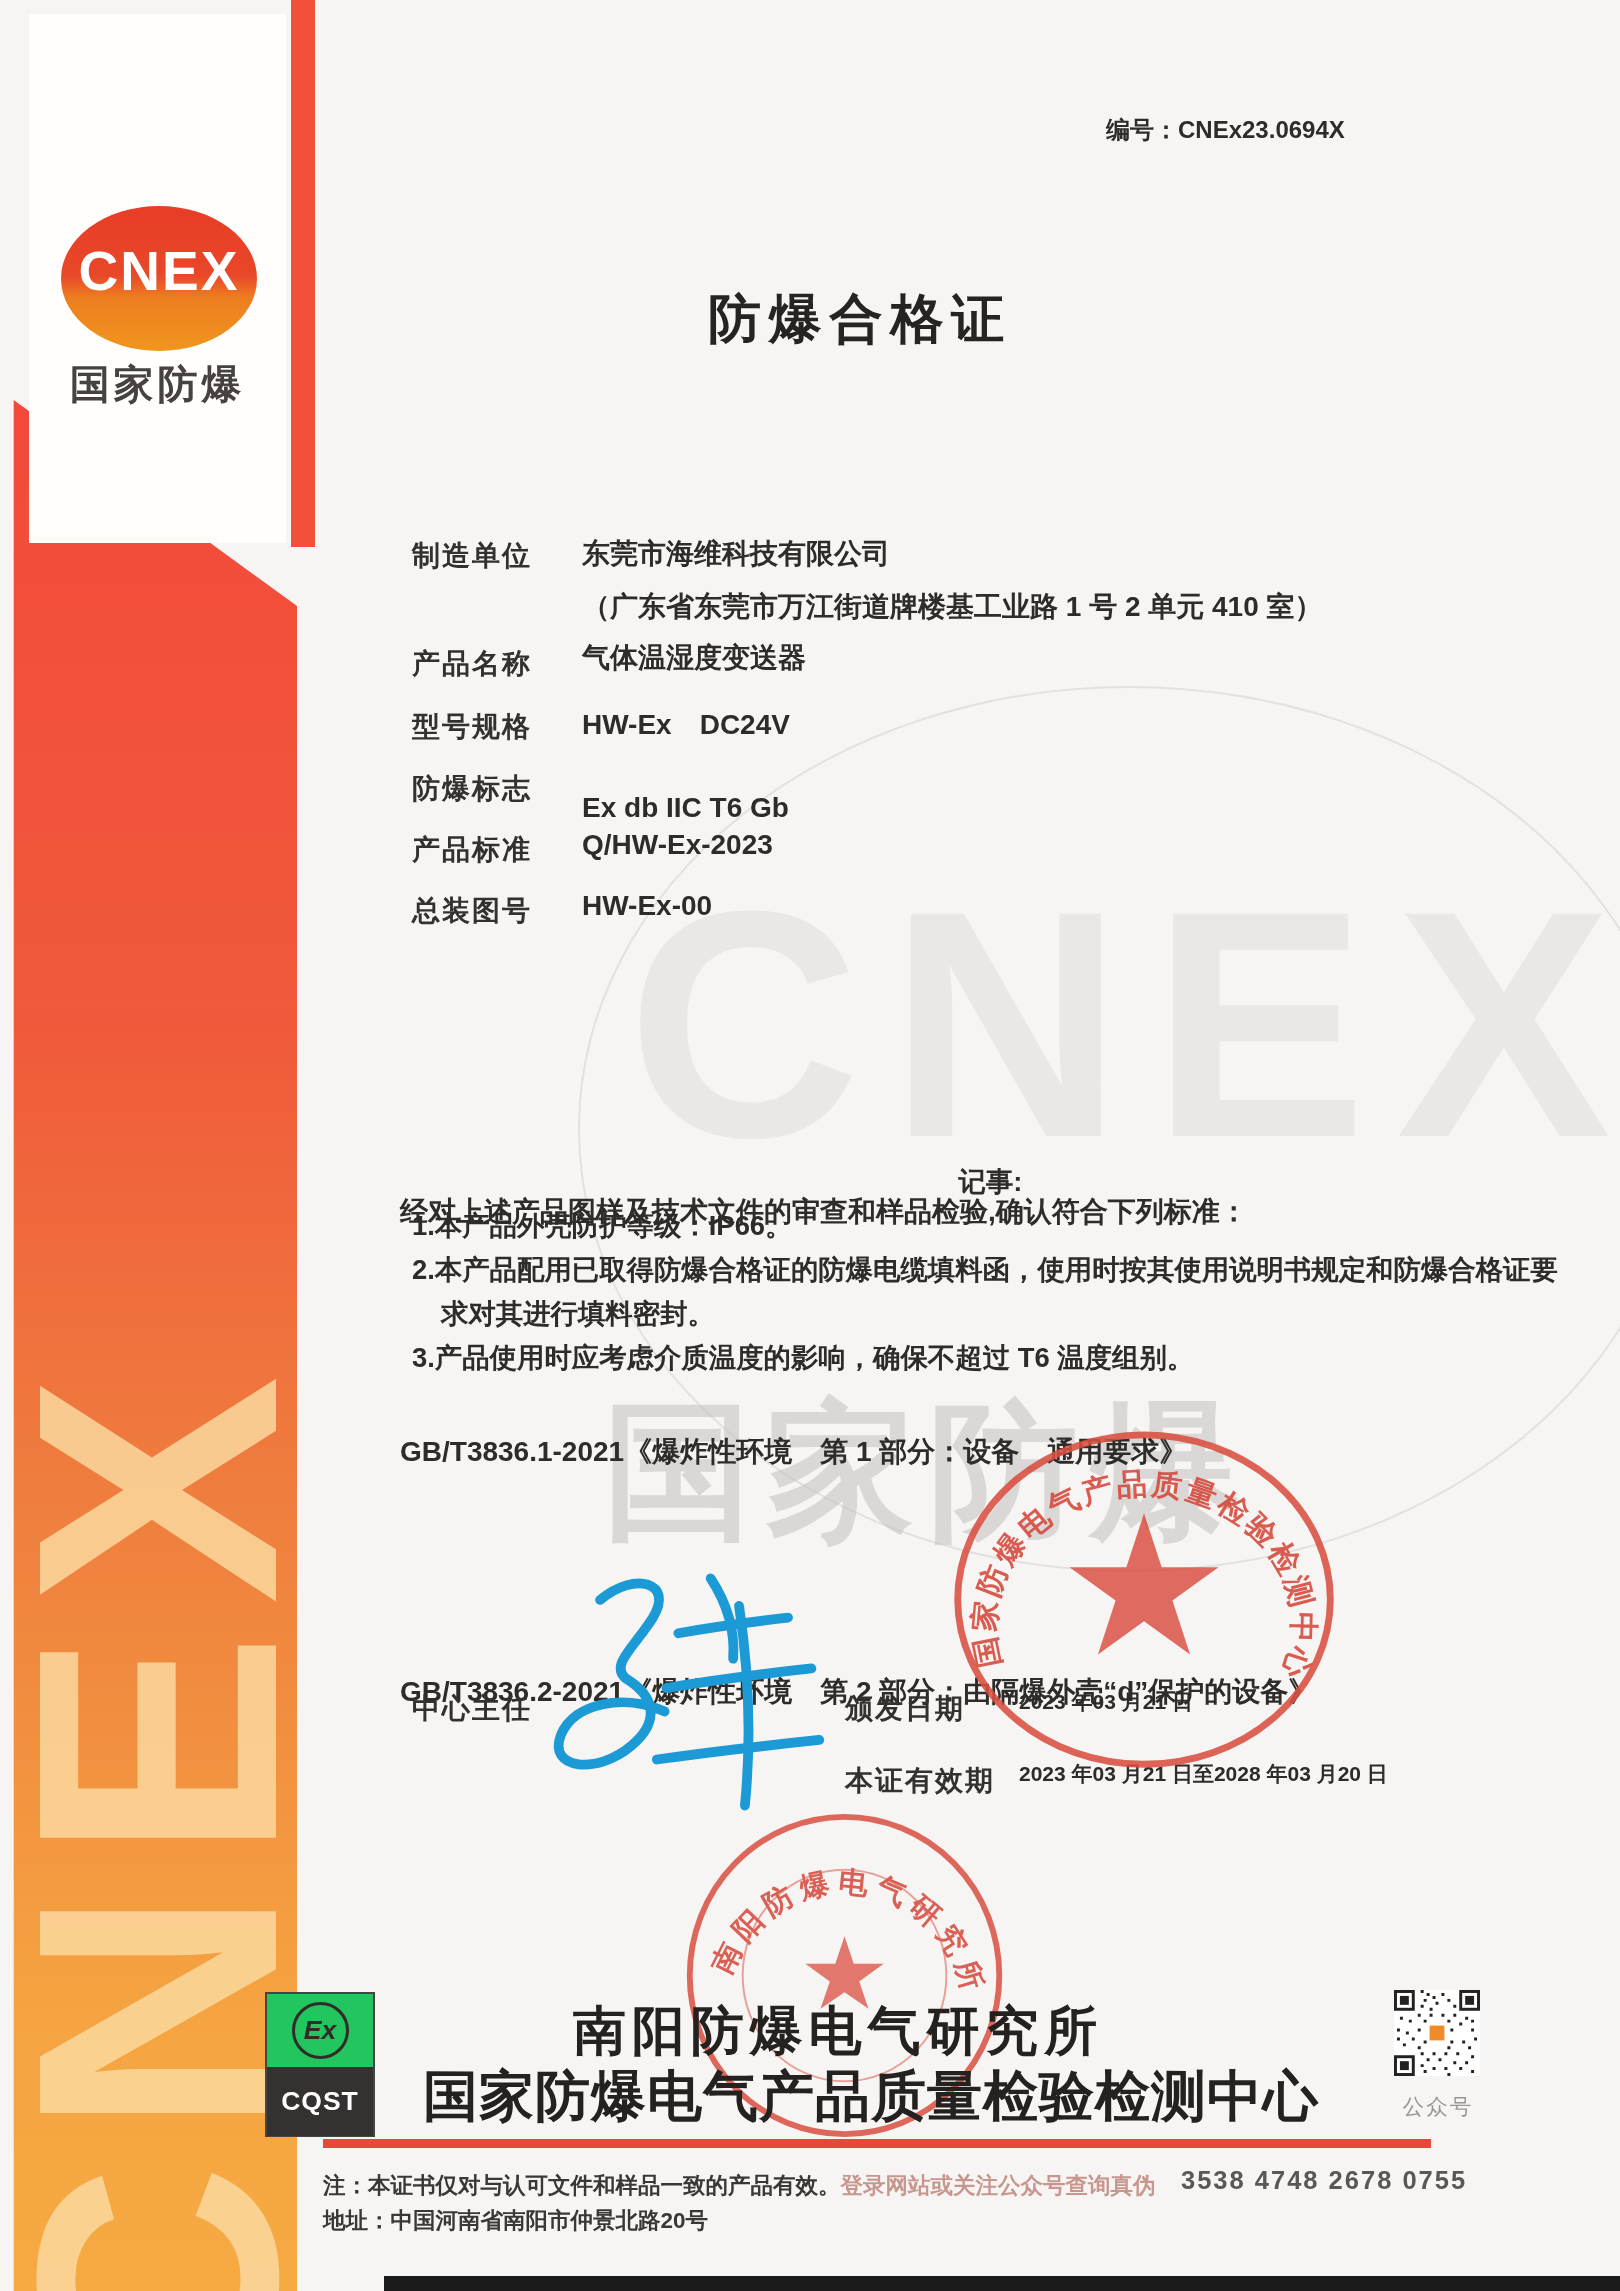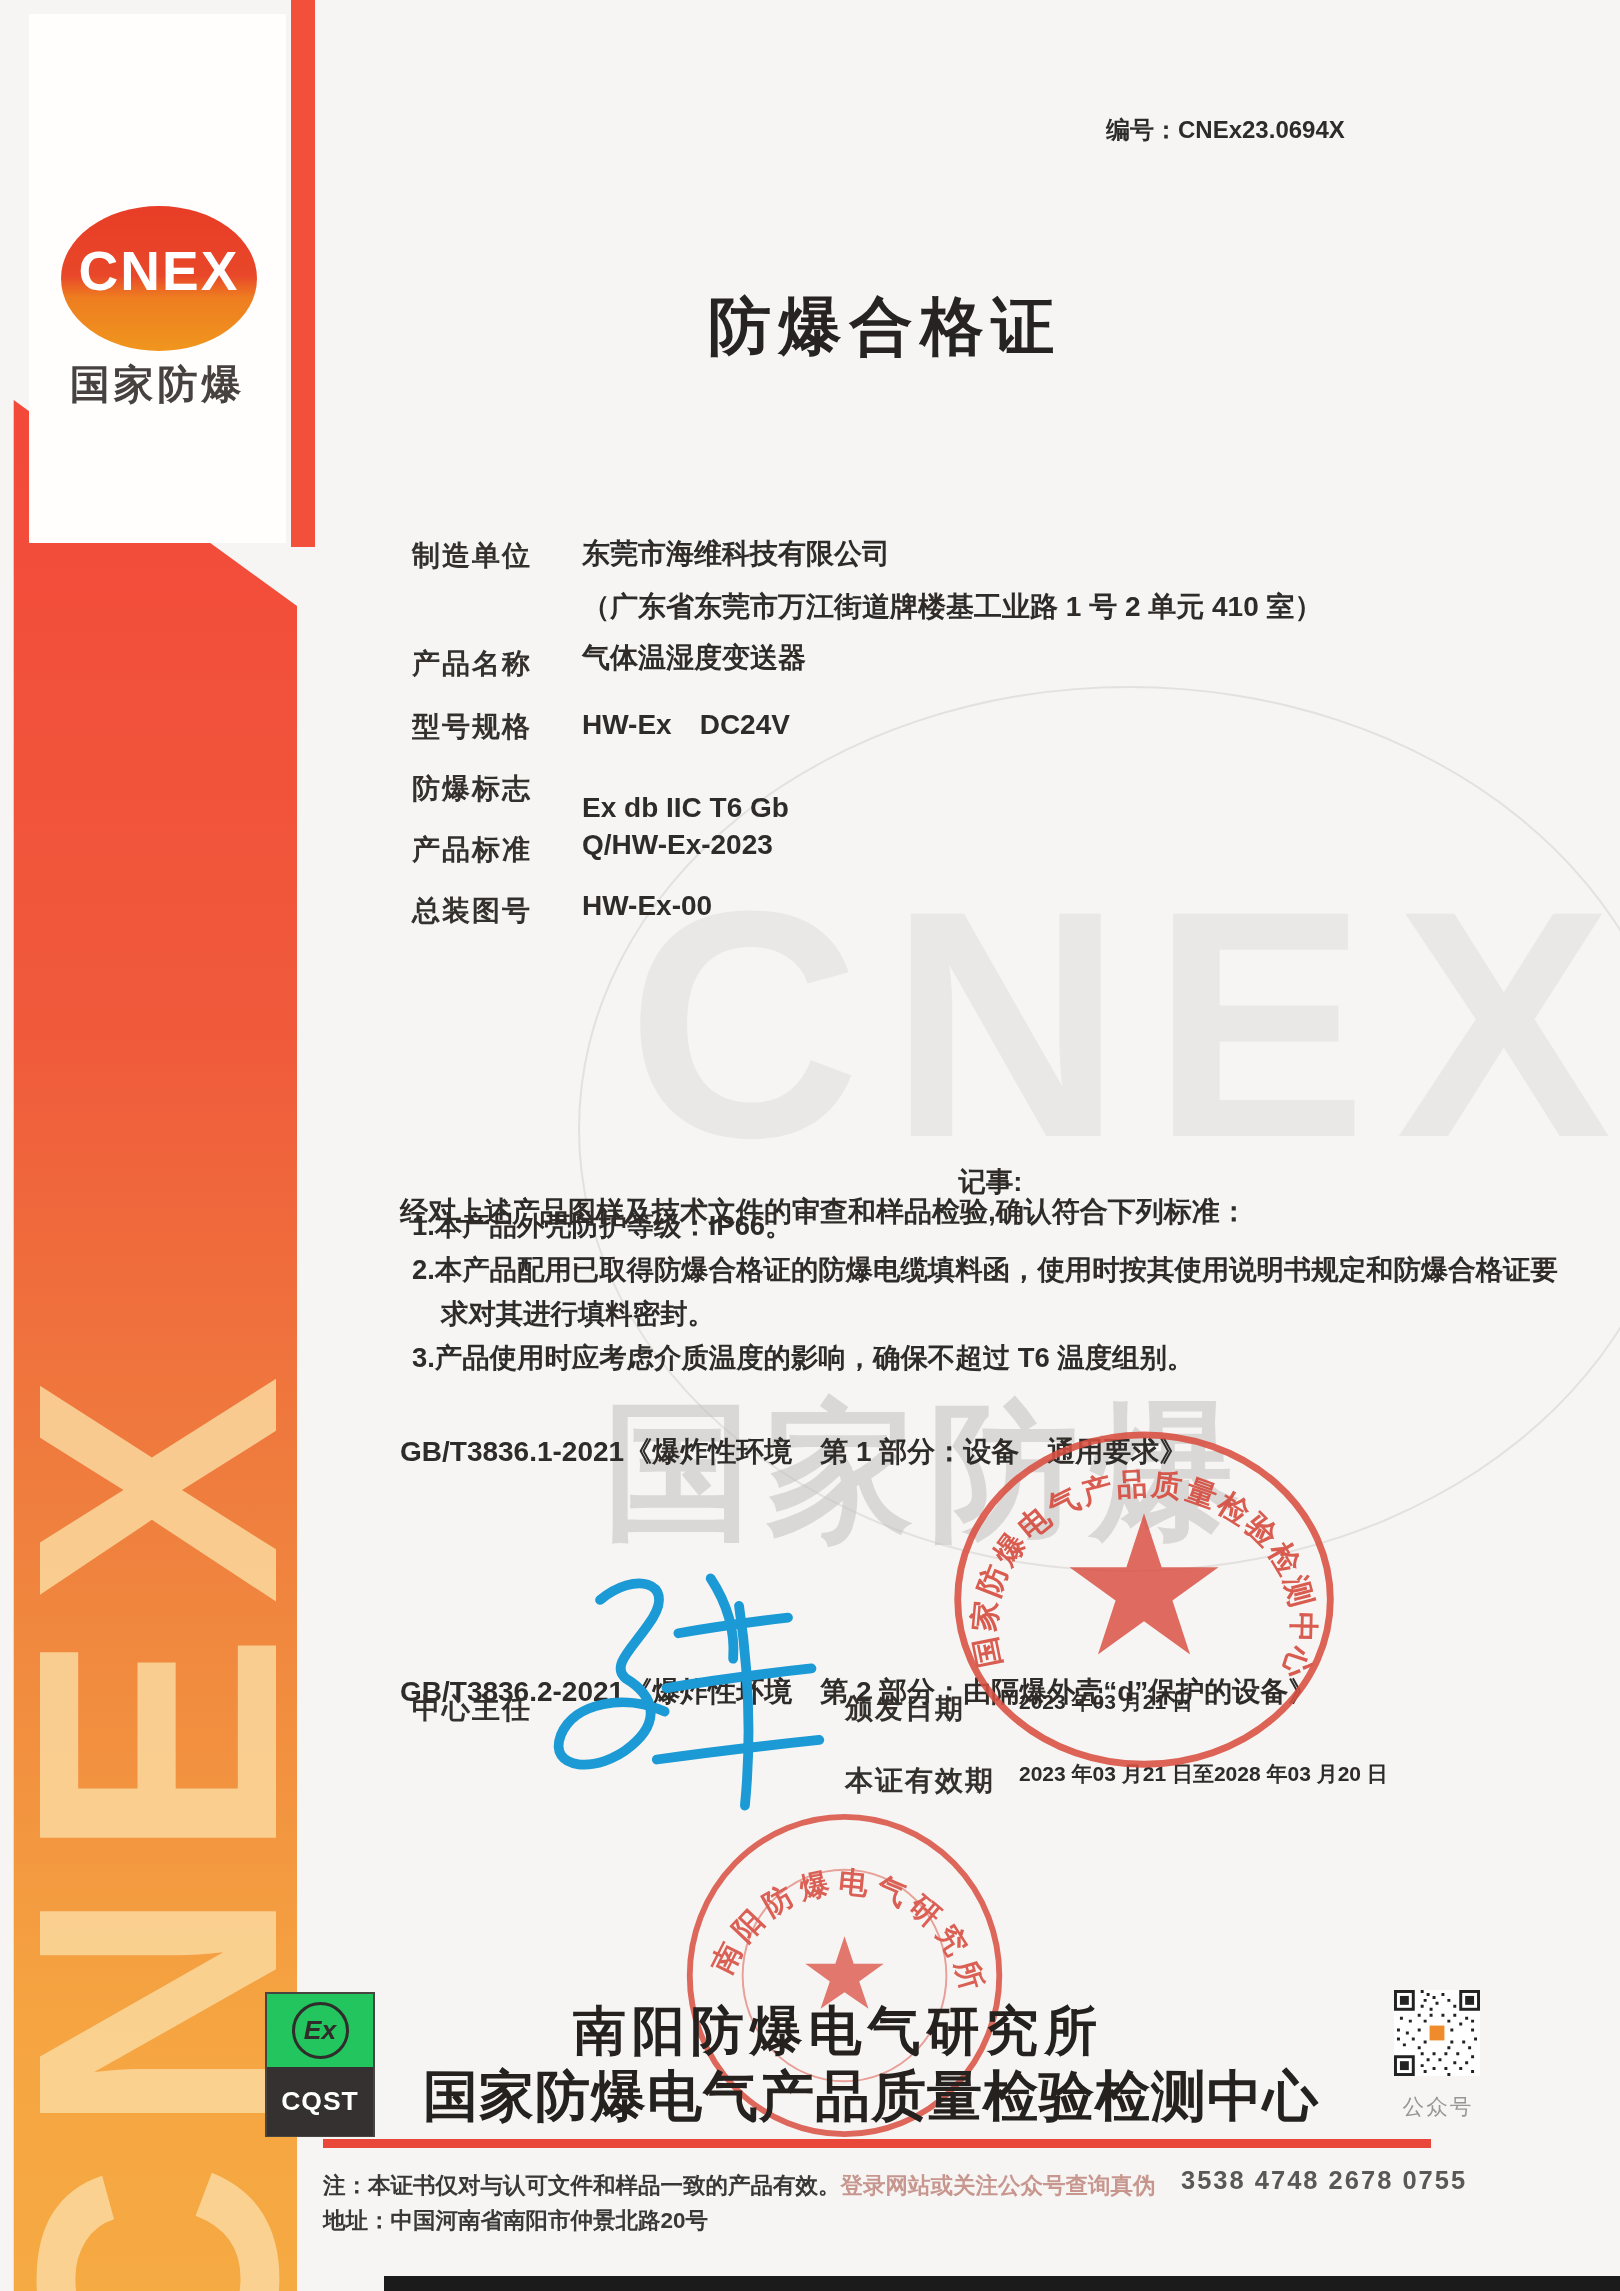--- a/index.html
+++ b/index.html
@@ -34,21 +34,21 @@
     font-size:40px;font-weight:600;color:#474240;letter-spacing:3.9px;}
   
   .wm-ring{position:absolute;left:578px;top:686px;width:1098px;height:882px;border-radius:50%;
     border:2.9px solid rgba(185,182,180,0.32);}
   .wm-cnex{position:absolute;left:627px;top:863px;font-size:323px;font-weight:800;letter-spacing:29px;
     color:rgba(150,148,146,0.13);line-height:1;white-space:nowrap;}
   .wm-gjfb{position:absolute;left:603px;top:1397px;font-size:149px;font-weight:800;letter-spacing:13.7px;
     color:rgba(194,191,189,0.55);line-height:1;white-space:nowrap;}
   
   .cert-no{position:absolute;left:1106px;top:114px;font-size:24px;font-weight:600;color:#2e2c2b;white-space:pre;}
-  .title{position:absolute;left:708px;top:284px;font-size:63px;font-weight:900;letter-spacing:7.8px;color:#262322;}
+  .title{position:absolute;left:708px;top:284px;font-size:53px;font-weight:900;letter-spacing:7.8px;color:#262322;}
   
   .row-label{position:absolute;left:412px;font-size:28px;font-weight:600;color:#33302d;letter-spacing:2px;white-space:pre;}
   .row-value{position:absolute;left:582px;font-size:28px;font-weight:600;color:#2e2b29;white-space:pre;}
   
   .standards{position:absolute;left:400px;top:1012px;width:1157px;font-size:28px;font-weight:600;
     color:#2e2b29;line-height:80px;white-space:pre;}
   .notes{position:absolute;left:412px;top:1160px;width:1157px;font-size:27.4px;font-weight:600;
     color:#2e2b29;line-height:44px;}
   .notes .n-item{padding-left:29px;text-indent:-29px;}
   .notes .n-head{padding-left:0;text-indent:0;text-align:center;}

